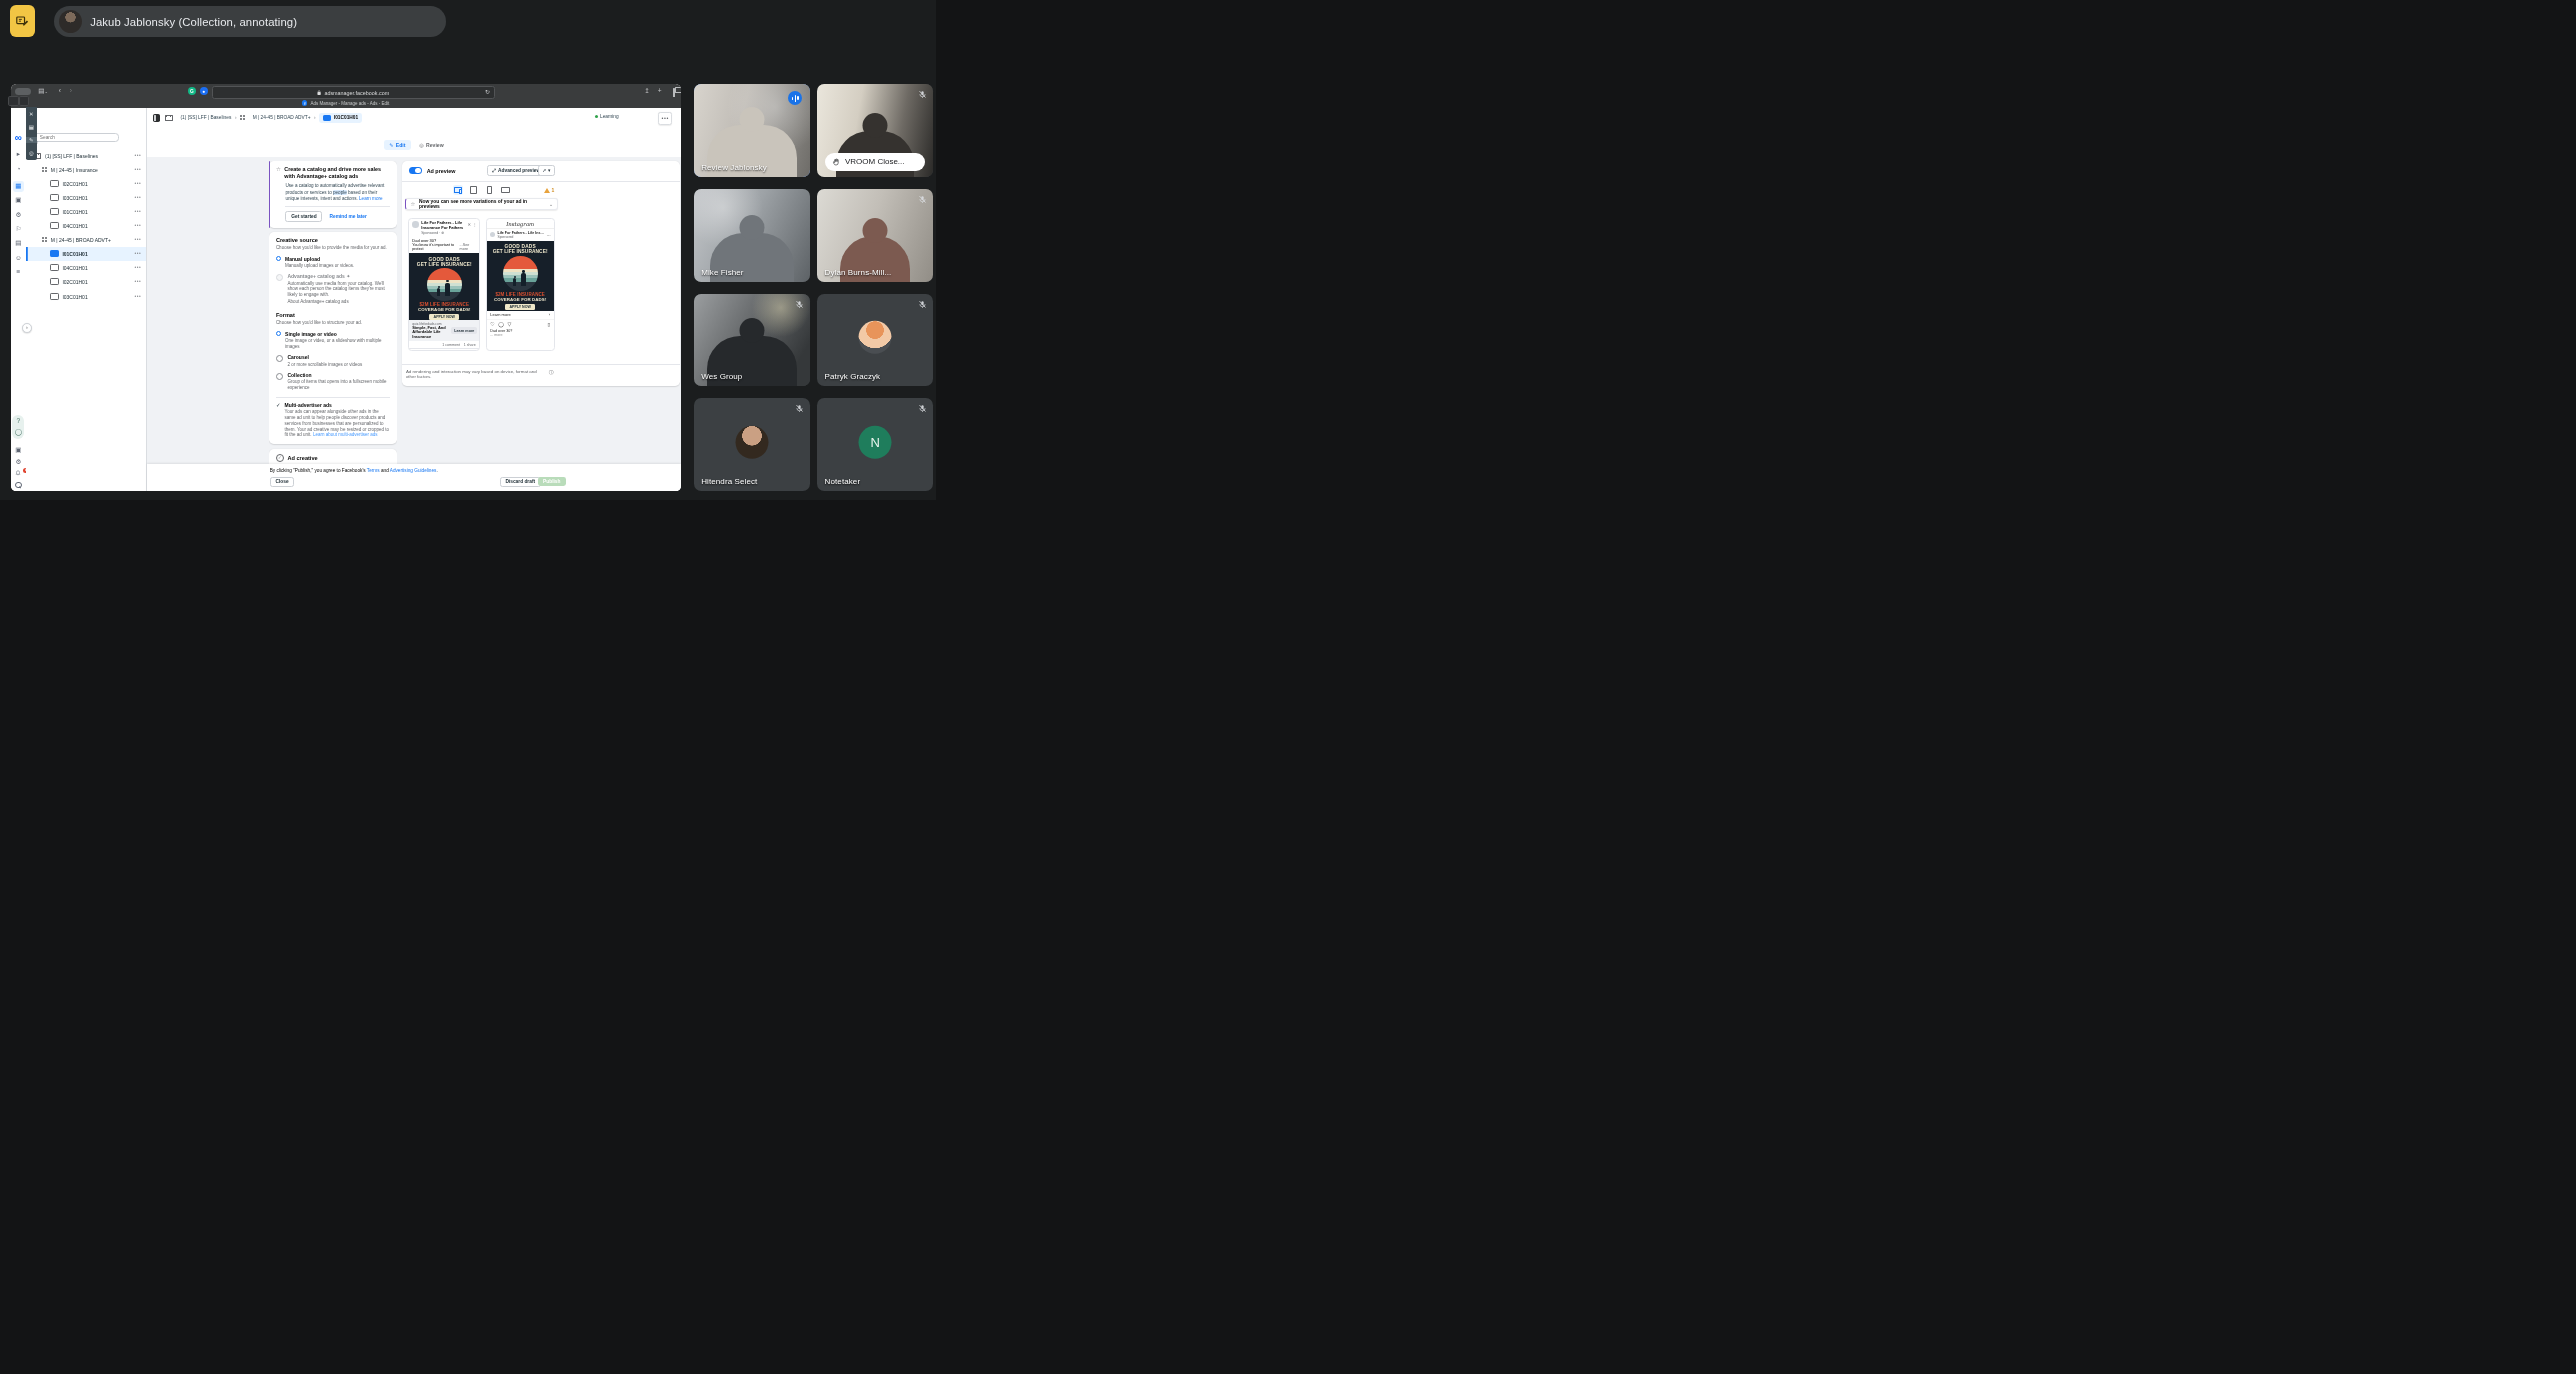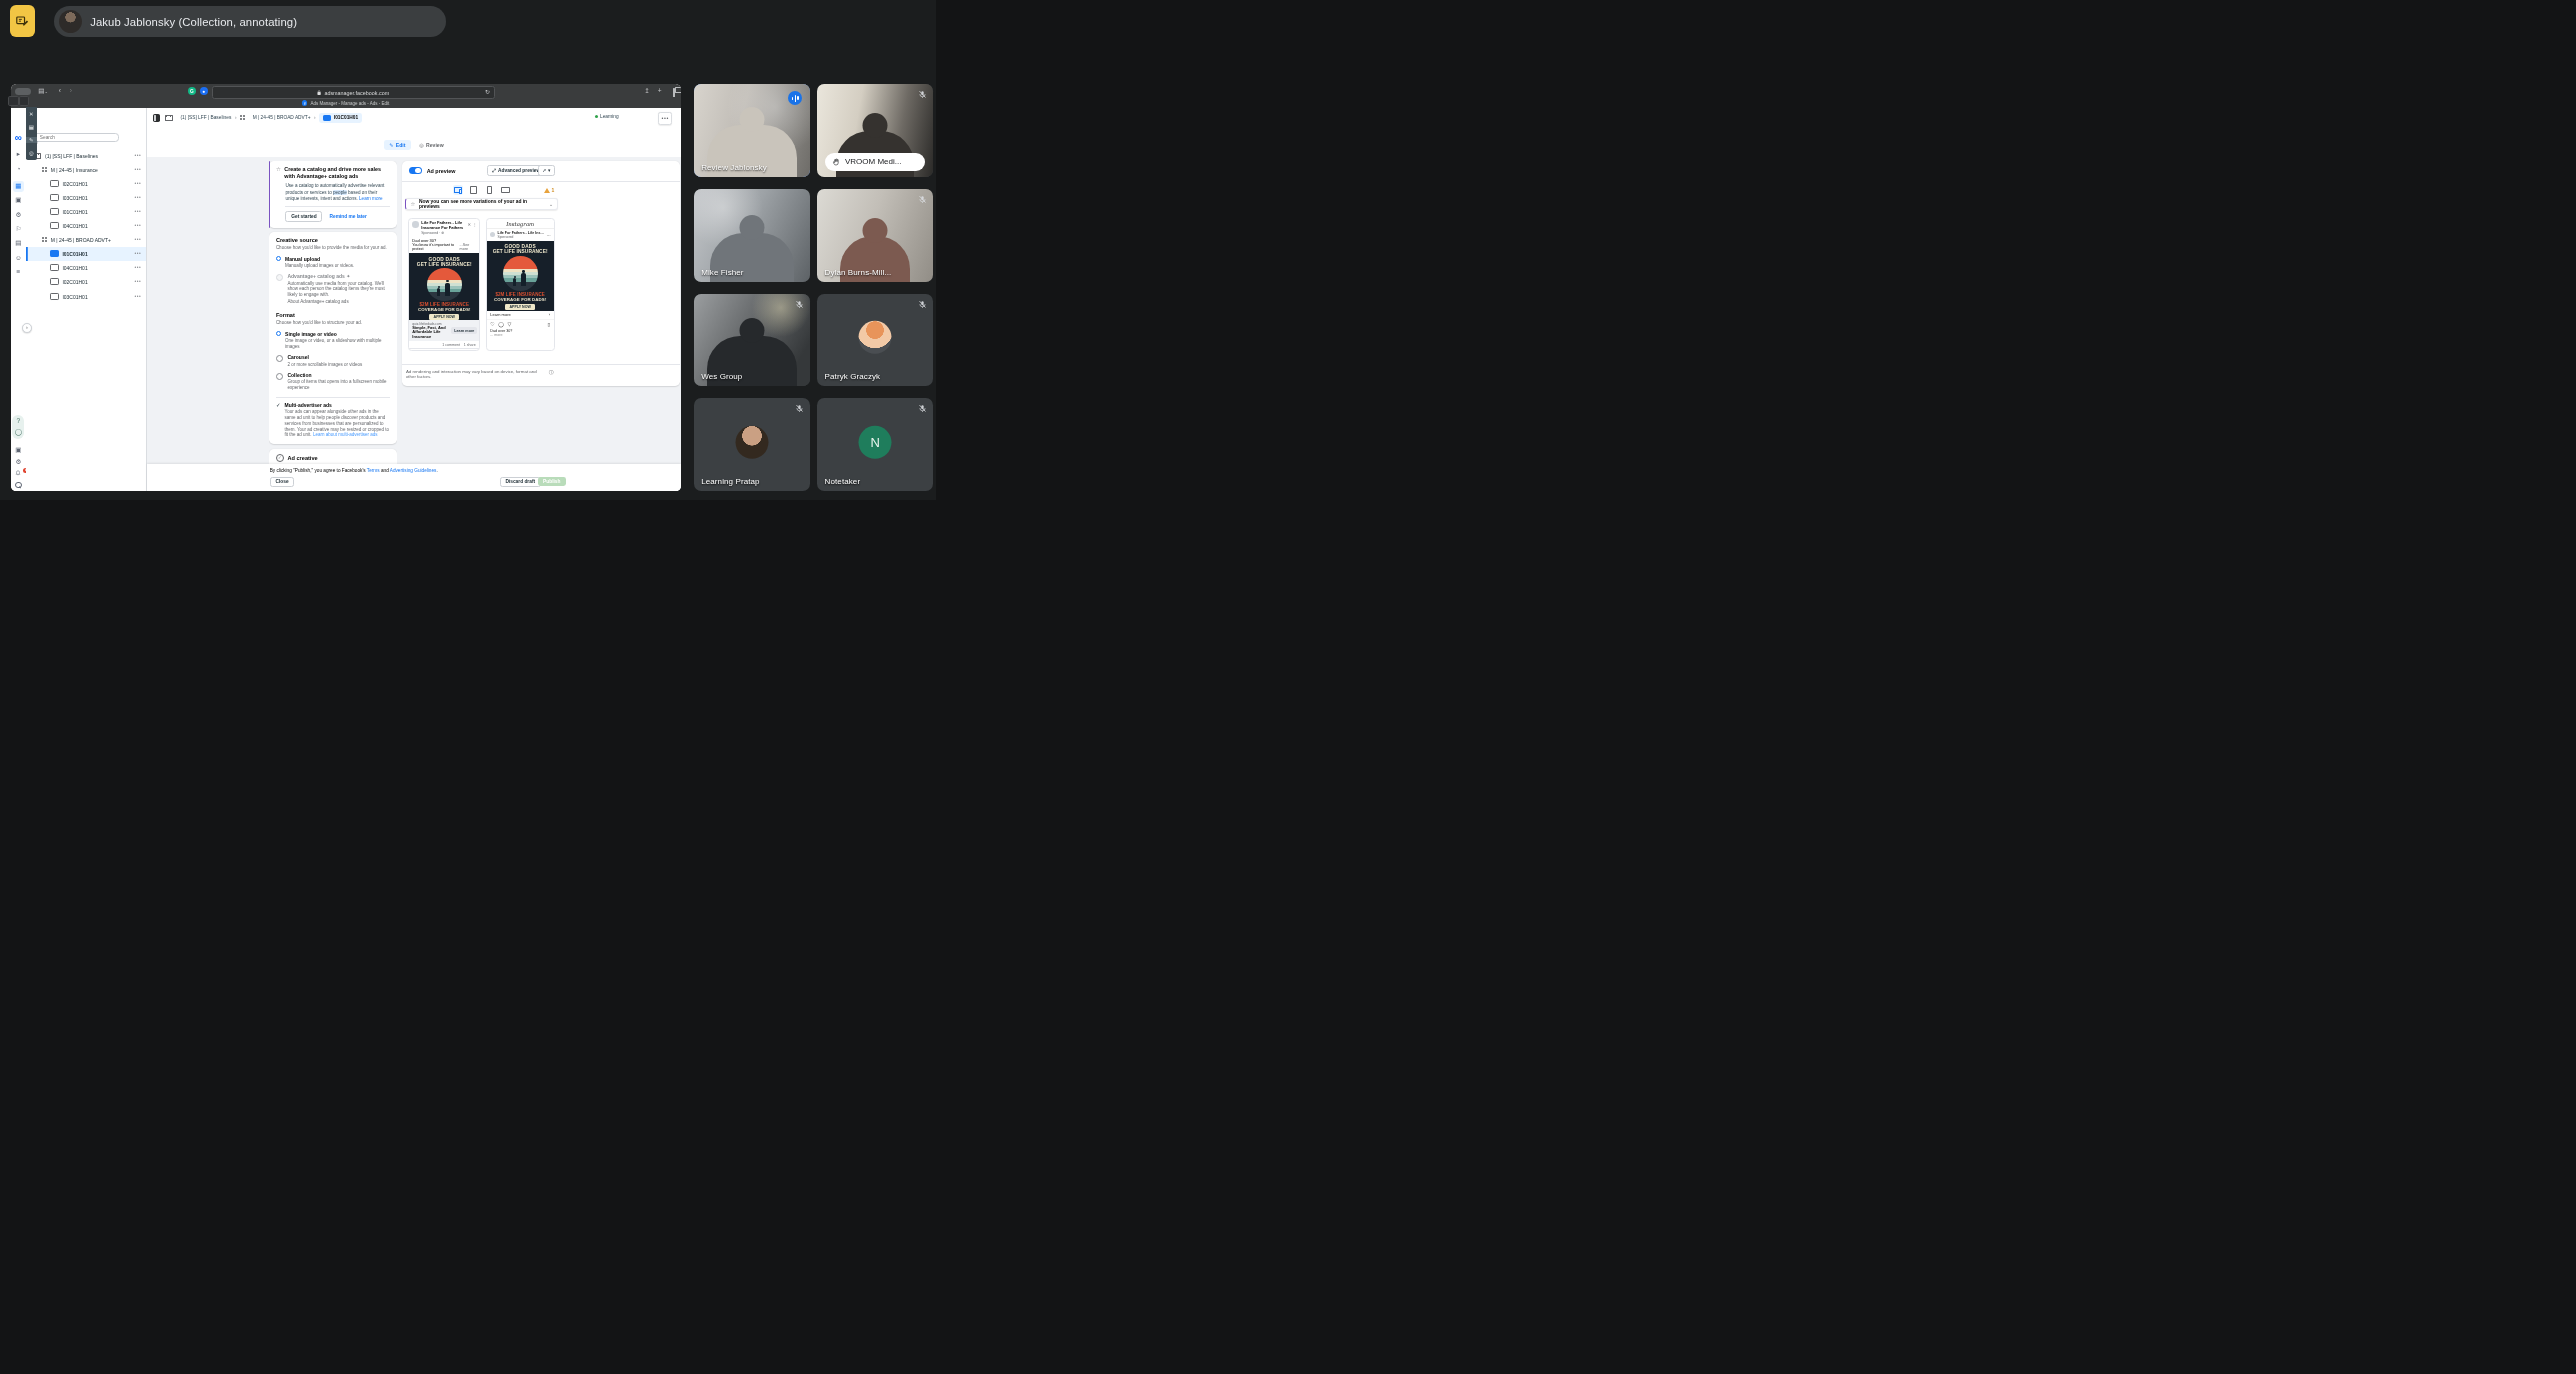--- a/index.html
+++ b/index.html
@@ -602,21 +602,21 @@
             <rect x="9" y="3" width="6" height="11" rx="3" fill="#dadce0"></rect>
             <path d="M5 11a7 7 0 0 0 14 0" stroke="#dadce0" stroke-width="2" fill="none"></path>
             <line x1="12" y1="18" x2="12" y2="21" stroke="#dadce0" stroke-width="2"></line>
             <line x1="4" y1="3" x2="20" y2="20" stroke="#dadce0" stroke-width="2.4"></line>
           </svg>
       </span>
       <div class="hand-pill">
         <svg width="8.4" height="8.4" viewBox="0 0 24 24">
             <path d="M7.5 11V5.5a1.4 1.4 0 0 1 2.8 0V10h.9V4a1.4 1.4 0 0 1 2.8 0v6h.9V5.5a1.4 1.4 0 0 1 2.8 0V14a6 6 0 0 1-6 6h-.6a6 6 0 0 1-5.6-3.8l-1.5-3.9a1.3 1.3 0 0 1 2.3-1.2l1.2 2z" fill="none" stroke="#202124" stroke-width="1.7"></path>
           </svg>
-        <span class="t">VROOM Medi...</span>
+        <span class="t">VROOM Close...</span>
       </div>
     </div>
 
     <div class="tile">
       <div class="vid" style="background:radial-gradient(circle at 25% 20%,rgba(255,255,255,.35),transparent 35%),linear-gradient(115deg,#c4c7ca 0%,#9da2a6 45%,#5d6266 100%);">
         <span class="sil" style="background:#70757a;width:84px;height:53px;"></span>
       </div>
       <span class="pname">Mike Fisher</span>
     </div>
 
@@ -666,21 +666,21 @@
     <div class="tile">
       <div class="avatar-big" style="background:radial-gradient(circle at 50% 30%,#caa083 0 34%,#33291f 35%);"></div>
       <span class="micoff">
         <svg width="9" height="9" viewBox="0 0 24 24">
             <rect x="9" y="3" width="6" height="11" rx="3" fill="#dadce0"></rect>
             <path d="M5 11a7 7 0 0 0 14 0" stroke="#dadce0" stroke-width="2" fill="none"></path>
             <line x1="12" y1="18" x2="12" y2="21" stroke="#dadce0" stroke-width="2"></line>
             <line x1="4" y1="3" x2="20" y2="20" stroke="#dadce0" stroke-width="2.4"></line>
           </svg>
       </span>
-      <span class="pname">Learning Pratap</span>
+      <span class="pname">Hitendra Select</span>
     </div>
 
     <div class="tile">
       <div class="avatar-big avatar-letter" style="background:#1f7d5c;">
         <span>N</span>
       </div>
       <span class="micoff">
         <svg width="9" height="9" viewBox="0 0 24 24">
             <rect x="9" y="3" width="6" height="11" rx="3" fill="#dadce0"></rect>
             <path d="M5 11a7 7 0 0 0 14 0" stroke="#dadce0" stroke-width="2" fill="none"></path>

